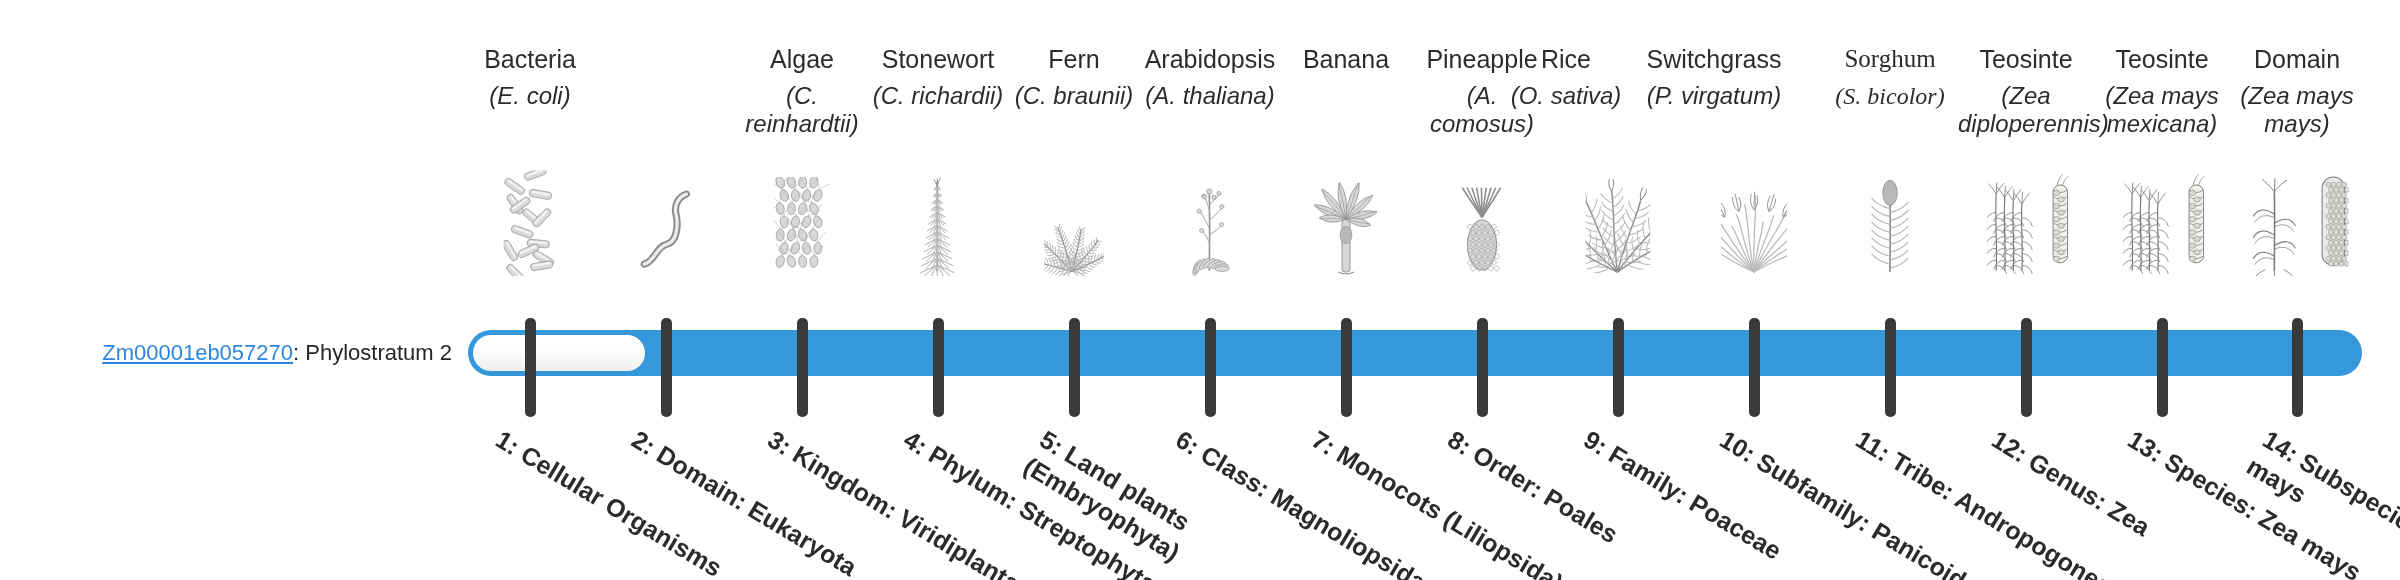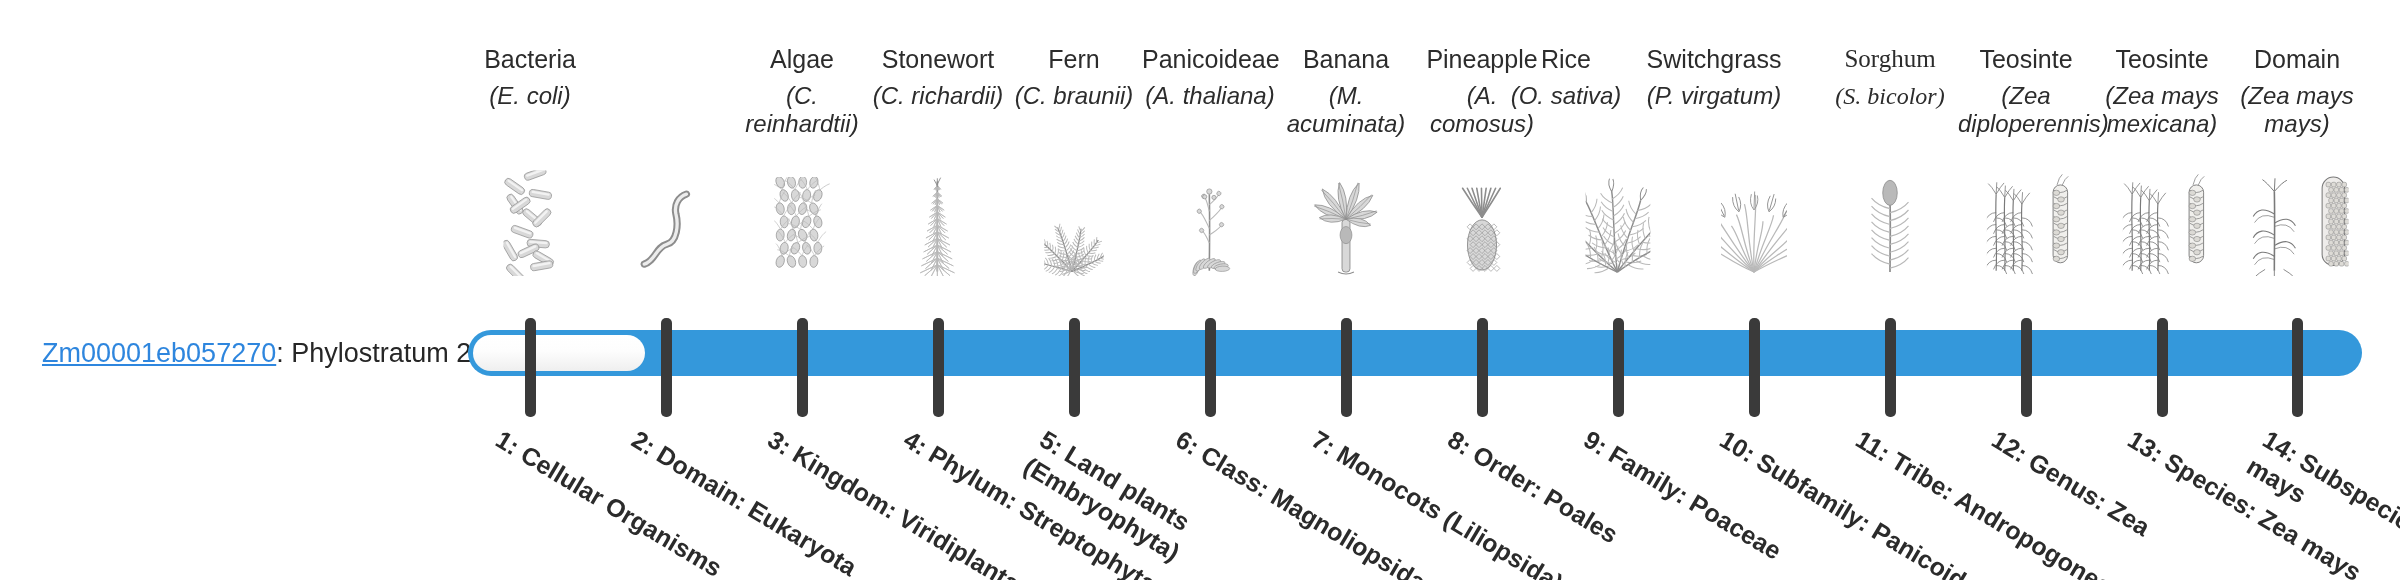--- a/index.html
+++ b/index.html
@@ -19,21 +19,21 @@
     background: #ffffff;
   }
 
   
   .gene-label {
     position: absolute;
     left: 42px;
     top: 337px;
     width: 410px;
     text-align: right;
-    font-size: 27px;
+    font-size: 22px;
     line-height: 32px;
     color: #262626;
     white-space: nowrap;
   }
   .gene-link {
     color: #2e86de;
     text-decoration: underline;
     cursor: pointer;
   }
 
@@ -153,26 +153,25 @@
       </div>
       <div class="species-col" style="left: 272px; width: 136px;">
         <div class="species-common">Algae</div>
         <div class="species-latin">(C. reinhardtii)</div>
       </div>
       <div class="species-col" style="left: 544px; width: 136px;">
         <div class="species-common">Fern</div>
         <div class="species-latin">(C. braunii)</div>
       </div>
       <div class="species-col" style="left: 680px; width: 136px;">
-        <div class="species-common">Panicoideae</div>
+        <div class="species-common">Arabidopsis</div>
         <div class="species-latin">(A. thaliana)</div>
       </div>
       <div class="species-col" style="left: 816px; width: 136px;">
         <div class="species-common">Banana</div>
-        <div class="species-latin">(M. acuminata)</div>
       </div>
       <div class="species-col" style="left: 952px; width: 136px;">
         <div class="species-common">Pineapple</div>
         <div class="species-latin">(A. comosus)</div>
       </div>
       <div class="species-col" style="left: 1036px; width: 136px;">
         <div class="species-common">Rice</div>
         <div class="species-latin">(O. sativa)</div>
       </div>
       <div class="species-col" style="left: 1184px; width: 136px;">

